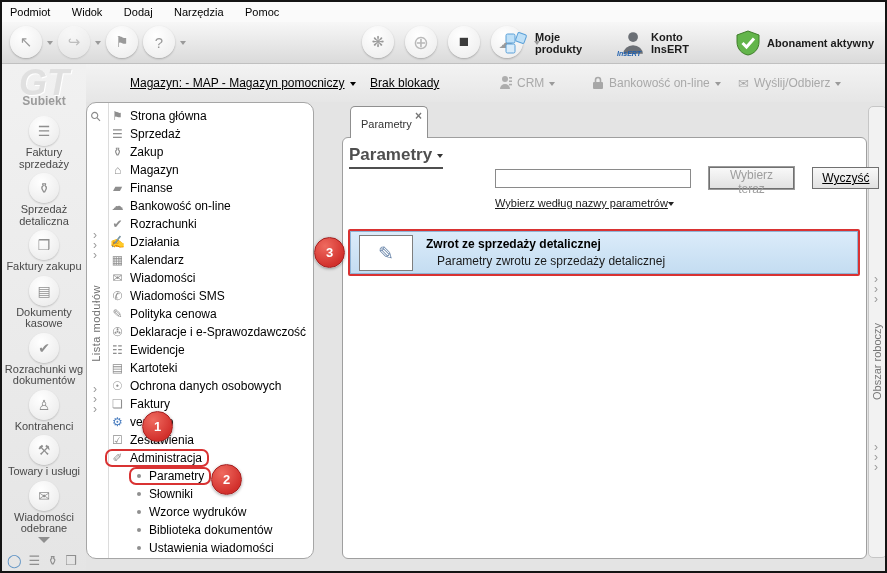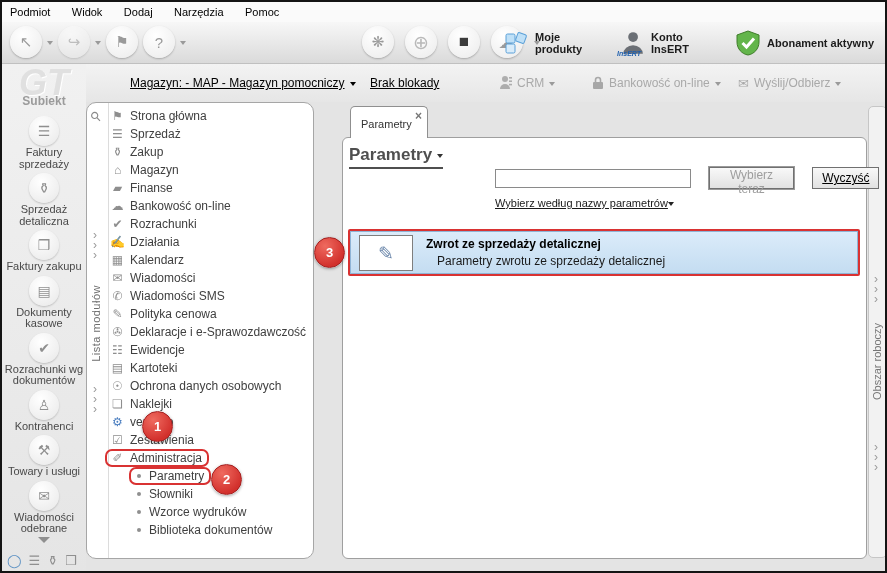--- a/index.html
+++ b/index.html
@@ -59,21 +59,21 @@
     background:#fff; border:1px solid #a6a6a6; border-radius:10px; z-index:2; }
   .nav-strip { position:absolute; left:0; top:0; bottom:0; width:22px; border-right:1px solid #dcdcdc; }
   .magnifier { position:absolute; left:4px; top:6px; font-size:13px; color:#8a8a8a; transform:rotate(-45deg); }
   .strip-chevrons { position:absolute; left:6px; display:flex; flex-direction:column; gap:1px; color:#9a9a9a; font-size:12px; line-height:9px; cursor:pointer; }
   .ch1 { top:128px; } .ch2 { top:282px; }
   .strip-label { position:absolute; left:3px; top:182px; writing-mode:vertical-rl; transform:rotate(180deg);
     font-size:11px; color:#6e6e6e; letter-spacing:.5px; }
   .nav-list { position:absolute; left:23px; top:4px; right:2px; display:flex; flex-direction:column; }
   .nav-item { display:inline-flex; align-items:center; height:18px; align-self:flex-start; cursor:pointer; }
   .nav-icon { width:15px; margin-right:5px; font-size:12px; color:#8e8e8e; text-align:center; flex:0 0 auto; }
-  .nav-label { font-size:12px; color:#404040; white-space:nowrap; }
+  .nav-label { font-size:12px; color:#000000; white-space:nowrap; }
   .nav-item.accent .nav-icon { color:#4c7fc0; }
   .nav-item.sub { margin-left:24px; }
   .nav-item.sub .nav-icon { width:4px; height:4px; background:#8f8f8f; border-radius:50%; font-size:0; margin:0 8px 0 3px; }
   .nav-item.step-outline { border:2px solid #d93232; border-radius:7px; padding:0 5px 0 3px; margin-left:-5px; }
   .nav-item.sub.step-outline { margin-left:19px; }
   
   .main { position:absolute; left:340px; top:104px; width:525px; height:453px; }
   .tab { position:absolute; left:8px; top:0; width:78px; height:32px; background:#fff;
     border:1px solid #8f8f8f; border-bottom:none; border-radius:5px 5px 0 0; z-index:3; cursor:pointer; }
   .tab-label { position:absolute; left:10px; top:11px; font-size:11px; color:#333; }
@@ -357,21 +357,21 @@
           <span class="nav-label">Kartoteki</span>
         </div>
 
         <div class="nav-item">
           <span class="nav-icon">☉</span>
           <span class="nav-label">Ochrona danych osobowych</span>
         </div>
 
         <div class="nav-item">
           <span class="nav-icon">❏</span>
-          <span class="nav-label">Naklejki</span>
+          <span class="nav-label">Faktury</span>
         </div>
 
         <div class="nav-item accent">
           <span class="nav-icon">⚙</span>
           <span class="nav-label">vendero</span>
         </div>
 
         <div class="nav-item">
           <span class="nav-icon">☑</span>
           <span class="nav-label">Zestawienia</span>
@@ -395,20 +395,24 @@
         <div class="nav-item sub">
           <span class="nav-icon"></span>
           <span class="nav-label">Wzorce wydruków</span>
         </div>
 
         <div class="nav-item sub">
           <span class="nav-icon"></span>
           <span class="nav-label">Biblioteka dokumentów</span>
         </div>
 
+        <div class="nav-item sub">
+          <span class="nav-icon"></span>
+          <span class="nav-label">Ustawienia wiadomości</span>
+        </div>
       </div>
   </div>
 
   <div class="main">
     <div class="tab">
       <span class="tab-label">Parametry</span>
       <span class="tab-close">×</span>
     </div>
     <div class="panel">
       <div class="page-title">

